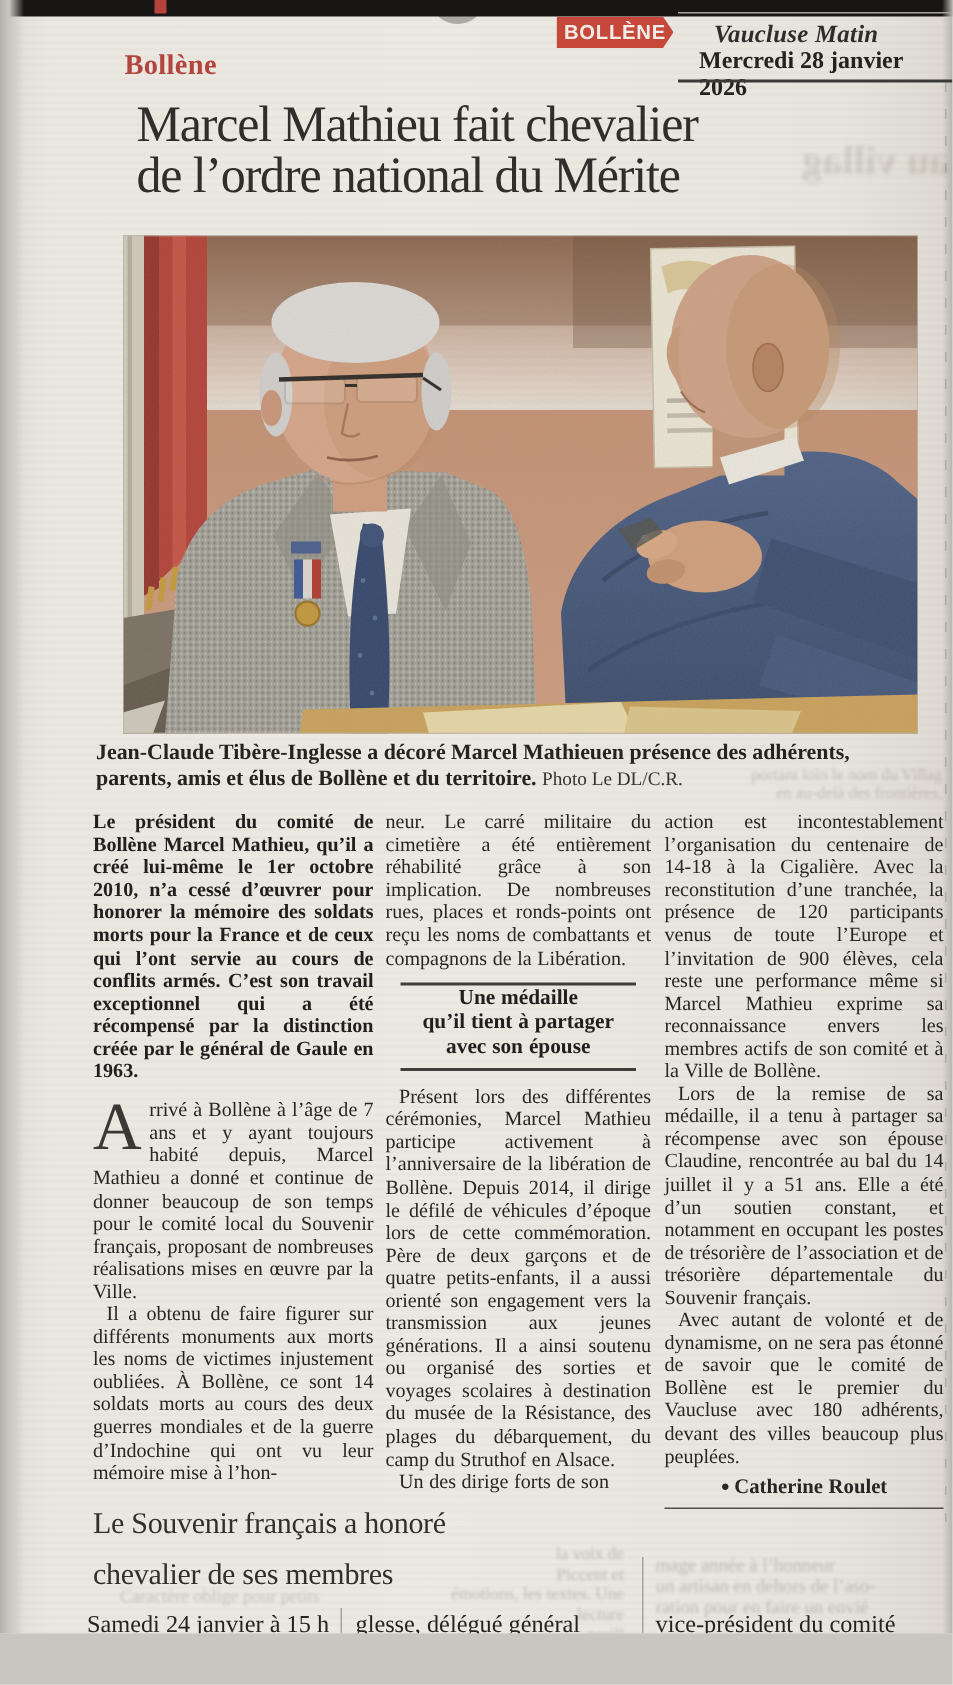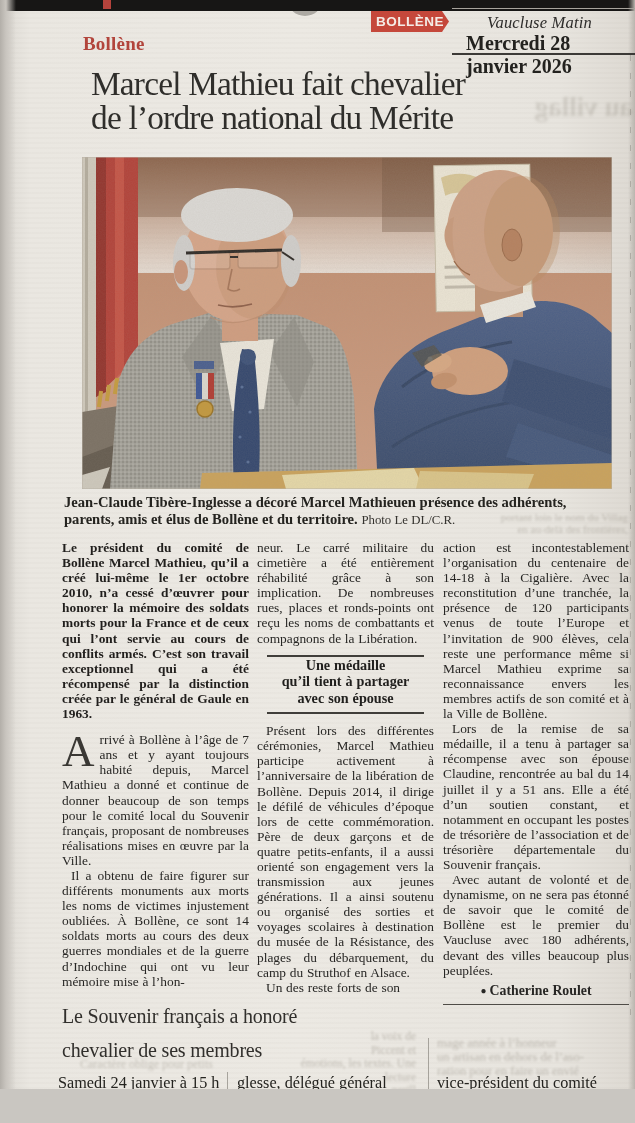--- a/index.html
+++ b/index.html
@@ -21,22 +21,22 @@
 
   
   .badge{
     position:absolute;left:371px;top:11px;width:78px;height:21px;background:#c5483b;
     color:#f4ece6;font-family:"Liberation Sans",sans-serif;font-weight:bold;font-size:13.5px;
     line-height:21px;text-align:center;letter-spacing:.5px;
     clip-path:polygon(0 0,91% 0,100% 50%,91% 100%,0 100%);
     box-shadow:-2px 3px 0 rgba(214,130,120,.35);
   }
   .mast-rule-top{position:absolute;left:452px;top:8px;width:183px;height:1px;background:#a7a39c;}
-  .paper-name{position:absolute;left:487px;top:13px;font-style:italic;font-weight:normal;font-size:16.5px;color:#2e2d2b;letter-spacing:.2px;}
-  .mast-date{position:absolute;left:466px;top:32px;font-weight:bold;font-size:20px;color:#23221f;}
+  .paper-name{position:absolute;left:476px;top:13px;font-style:italic;font-weight:bold;font-size:16.5px;color:#2e2d2b;letter-spacing:.2px;}
+  .mast-date{position:absolute;left:466px;top:32px;font-weight:bold;font-size:16px;color:#23221f;}
   .mast-rule{position:absolute;left:452px;top:53px;width:183px;height:2px;background:#3c3a37;}
 
   .kicker{position:absolute;left:83px;top:33px;font-weight:bold;font-size:19px;color:#b2453c;letter-spacing:.2px;}
   .headline{position:absolute;left:79px;top:55px;margin:12px;width:540px;font-size:34px;line-height:34px;font-weight:normal;color:#2f2e2b;letter-spacing:-.8px;}
   .headline span{display:block;transform:scaleX(.98);transform-origin:left;}
 
   
   .photo{position:absolute;left:82px;top:157px;width:530px;height:332px;}
 
   .caption{position:absolute;left:64px;top:494px;width:512px;margin:0;font-size:14.6px;line-height:16.5px;color:#24231f;}
@@ -237,21 +237,21 @@
   </div>
 
   <div class="col col2">
     <p>neur. Le carré militaire du cimetière a été entièrement réhabilité grâce à son implication. De nombreuses rues, places et ronds-points ont reçu les noms de combattants et compagnons de la Libération.</p>
     <div class="subhead">
         <div>Une médaille</div>
         <div>qu’il tient à partager</div>
         <div>avec son épouse</div>
       </div>
     <p class="ind">Présent lors des différentes cérémonies, Marcel Mathieu participe activement à l’anniversaire de la libération de Bollène. Depuis 2014, il dirige le défilé de véhicules d’époque lors de cette commémoration. Père de deux garçons et de quatre petits-enfants, il a aussi orienté son engagement vers la transmission aux jeunes générations. Il a ainsi soutenu ou organisé des sorties et voyages scolaires à destination du musée de la Résistance, des plages du débarquement, du camp du Struthof en Alsace.</p>
-    <p class="ind">Un des reste forts de son</p>
+    <p class="ind">Un des dirige forts de son</p>
   </div>
 
   <div class="col col3">
     <p>action est incontestablement l’organisation du centenaire de 14-18 à la Cigalière. Avec la reconstitution d’une tranchée, la présence de 120 participants venus de toute l’Europe et l’invitation de 900 élèves, cela reste une performance même si Marcel Mathieu exprime sa reconnaissance envers les membres actifs de son comité et à la Ville de Bollène.</p>
     <p class="ind">Lors de la remise de sa médaille, il a tenu à partager sa récompense avec son épouse Claudine, rencontrée au bal du 14 juillet il y a 51 ans. Elle a été d’un soutien constant, et notamment en occupant les postes de trésorière de l’association et de trésorière départementale du Souvenir français.</p>
     <p class="ind">Avec autant de volonté et de dynamisme, on ne sera pas étonné de savoir que le comité de Bollène est le premier du Vaucluse avec 180 adhérents, devant des villes beaucoup plus peuplées.</p>
     <p class="byline"><span class="bullet">●</span><span>Catherine Roulet</span></p>
     <div class="byline-rule"></div>
   </div>
 

